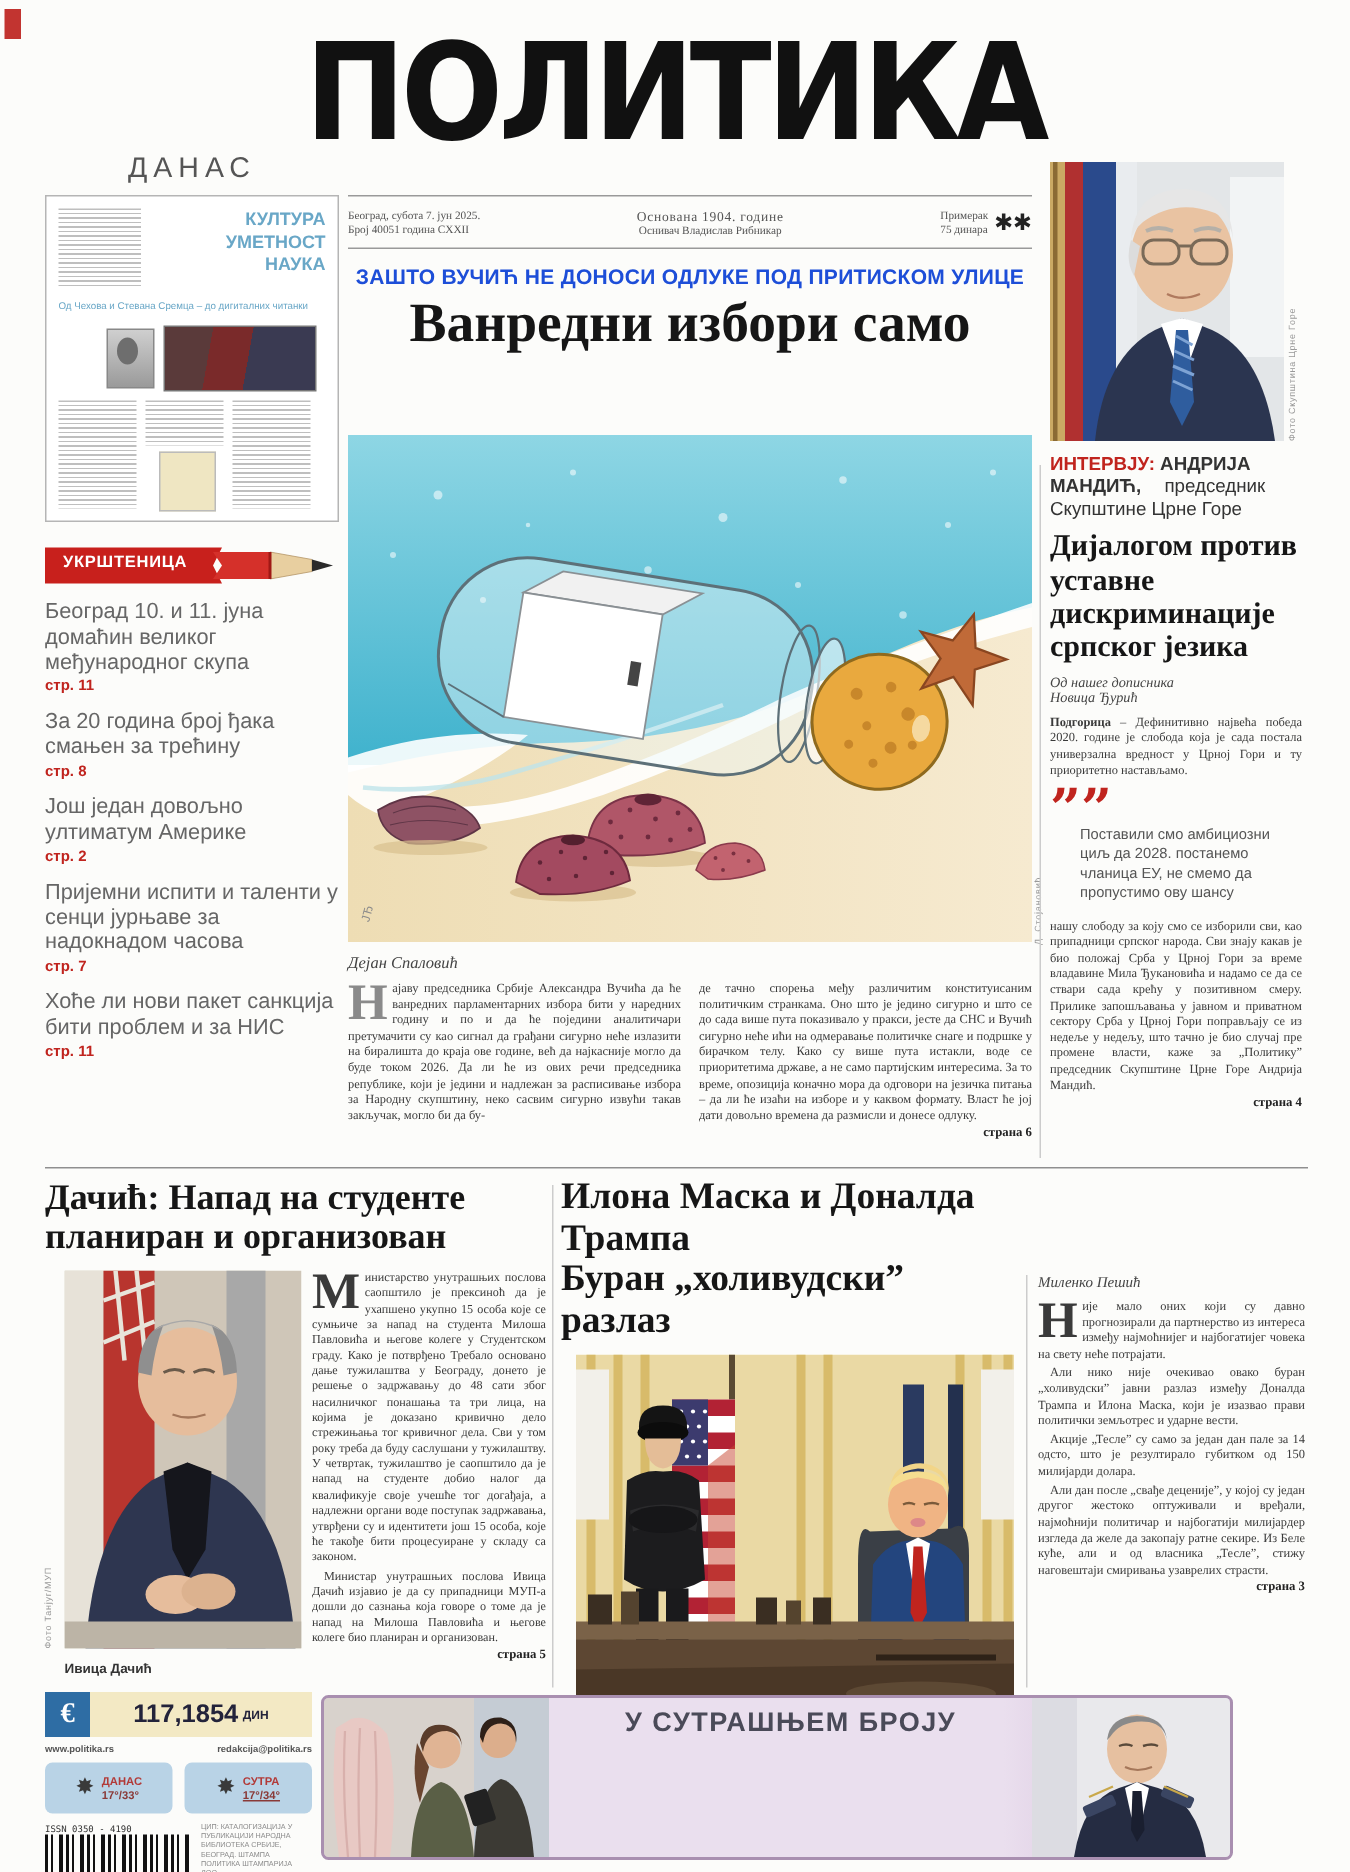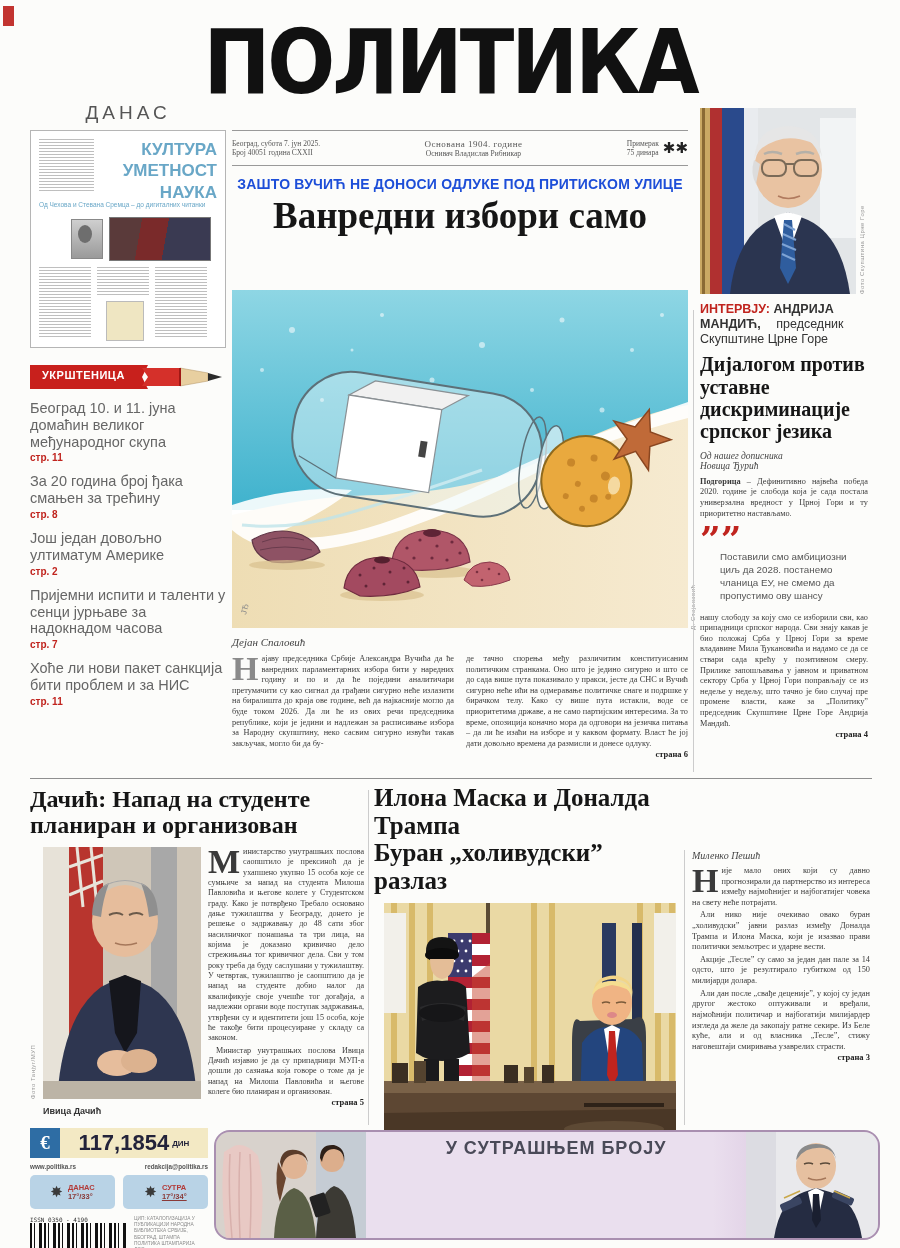--- a/index.html
+++ b/index.html
@@ -15,21 +15,21 @@
     display:flex;justify-content:space-between;align-items:center;font-size:7.5px;color:#555;}
   .dl-c{text-align:center;}
   .dl-c .l1{font-size:9px;letter-spacing:.5px;}
   .dl-r{display:flex;align-items:center;gap:4px;}
   .stars{font-size:15px;color:#222;}
   
   .sidebar{left:30px;top:102px;width:196px;}
   .danas{font-size:19px;letter-spacing:4px;color:#555;text-align:center;font-family:"Liberation Sans",sans-serif;}
   .todaybox{margin-top:6px;height:218px;border:1px solid #b5b5b5;background:#fff;padding:6px;box-sizing:border-box;position:relative;}
   .tb-title{position:absolute;right:8px;top:8px;text-align:right;color:#69a7c7;font-family:"Liberation Sans",sans-serif;
-    font-weight:bold;font-size:17px;line-height:1.25;}
+    font-weight:bold;font-size:12px;line-height:1.25;}
   .tb-sub{position:absolute;left:8px;top:70px;right:8px;color:#69a7c7;font-size:6.5px;font-family:"Liberation Sans",sans-serif;line-height:1.3;}
   .tlines{background:repeating-linear-gradient(#a9a9a9 0 1px,transparent 1px 3px);opacity:.75;}
   .tb-thumb1{position:absolute;left:40px;top:88px;width:30px;height:38px;background:linear-gradient(#cfcfcf,#9a9a9a);border:1px solid #888;}
   .tb-face{position:absolute;left:47px;top:94px;width:14px;height:18px;border-radius:50%;background:#6e6e6e;}
   .tb-thumb2{position:absolute;left:78px;top:86px;width:100px;height:42px;background:linear-gradient(100deg,#5a3a3a 0 30%,#7a2a2a 30% 55%,#3a3a52 55% 100%);border:1px solid #777;}
   .tb-doc{position:absolute;left:75px;top:170px;width:36px;height:38px;background:#efe6c2;border:1px solid #bbb;}
   .ribbon-wrap{margin-top:16px;height:26px;position:relative;}
   .sb-item{font-family:"Liberation Sans",sans-serif;color:#666;font-size:14.5px;line-height:1.16;margin-top:10px;}
   .sb-page{color:#c0241e;font-size:10px;font-weight:bold;margin-top:2px;margin-bottom:2px;font-family:"Liberation Sans",sans-serif;}
   
@@ -50,33 +50,33 @@
   .ivw-label .role{font-weight:normal;margin-left:12px;}
   .ivw-h{font-weight:bold;font-size:20px;line-height:1.12;color:#161616;}
   .quote-marks{font-size:36px;color:#c0241e;font-weight:bold;line-height:.6;font-family:"DejaVu Serif",serif;}
   .quote-text{font-family:"Liberation Sans",sans-serif;font-size:9.8px;color:#555;line-height:1.32;padding-left:20px;}
   .vrule{width:1px;background:#ccc;}
   .hrule{height:1px;background:#8f8f8f;}
   
   .eurorow{display:flex;height:30px;}
   .eurobox{width:30px;height:30px;background:#2e6da4;color:#fff;font-weight:bold;font-size:19px;display:flex;align-items:center;justify-content:center;}
   .eurorate{flex:1;background:#f3e9c4;display:flex;align-items:center;justify-content:center;gap:3px;}
-  .rateval{font-size:22px;font-weight:bold;color:#23233a;font-family:"Liberation Sans",sans-serif;}
+  .rateval{font-size:17px;font-weight:bold;color:#23233a;font-family:"Liberation Sans",sans-serif;}
   .rateunit{font-size:8px;font-weight:bold;color:#23233a;font-family:"Liberation Sans",sans-serif;}
   .linkrow{display:flex;justify-content:space-between;font-size:6.3px;color:#555;font-family:"Liberation Sans",sans-serif;font-weight:bold;margin-top:5px;}
   .wrow{display:flex;gap:8px;margin-top:5px;}
   .wbox{flex:1;background:#b9d3e6;border-radius:5px;height:34px;display:flex;align-items:center;justify-content:center;gap:5px;}
   .wicon{font-size:15px;color:#3a3a3a;line-height:1;}
   .wtxt{font-family:"Liberation Sans",sans-serif;font-size:7.5px;font-weight:bold;color:#b23a38;line-height:1.25;}
   .barrow{display:flex;gap:6px;margin-top:7px;}
   .issn{font-size:6px;color:#333;font-family:"DejaVu Sans Mono",monospace;}
   .bars{height:30px;width:98px;background:repeating-linear-gradient(90deg,#111 0 2px,transparent 2px 4px,#111 4px 5px,transparent 5px 9px,#111 9px 12px,transparent 12px 14px);}
   .imprint{font-size:4.8px;color:#8a8a8a;line-height:1.3;font-family:"Liberation Sans",sans-serif;width:72px;}
   
-  .promo{left:214px;top:1130px;width:666px;height:110px;border:2px solid #a98fb0;border-radius:16px;
+  .promo{left:214px;top:1130px;width:608px;height:110px;border:2px solid #a98fb0;border-radius:5px;
     background:linear-gradient(90deg,#cdb3d2,#eadfee 25%,#ead_fee 70%,#cdb3d2);box-sizing:border-box;display:flex;overflow:hidden;
     background:linear-gradient(90deg,#c9add0,#eadfee 22%,#eadfee 75%,#c9add0);}
   .promo-mid{flex:1;text-align:center;padding-top:6px;}
   .promo-title{font-family:"Liberation Sans",sans-serif;font-weight:bold;font-size:18px;color:#4a4a58;letter-spacing:1px;}
   .promo-cols{display:flex;justify-content:space-around;margin-top:6px;}
   .promo-col{width:46%;}
   .promo-label{color:#c0241e;font-family:"Liberation Sans",sans-serif;font-weight:bold;font-size:12.5px;}
   .promo-text{font-family:"Liberation Sans",sans-serif;font-weight:bold;font-size:11.5px;color:#3c3c3c;line-height:1.3;margin-top:5px;}
   .promo-role{font-family:"Liberation Sans",sans-serif;font-size:11px;color:#3c3c3c;font-weight:normal;}
 </style>

